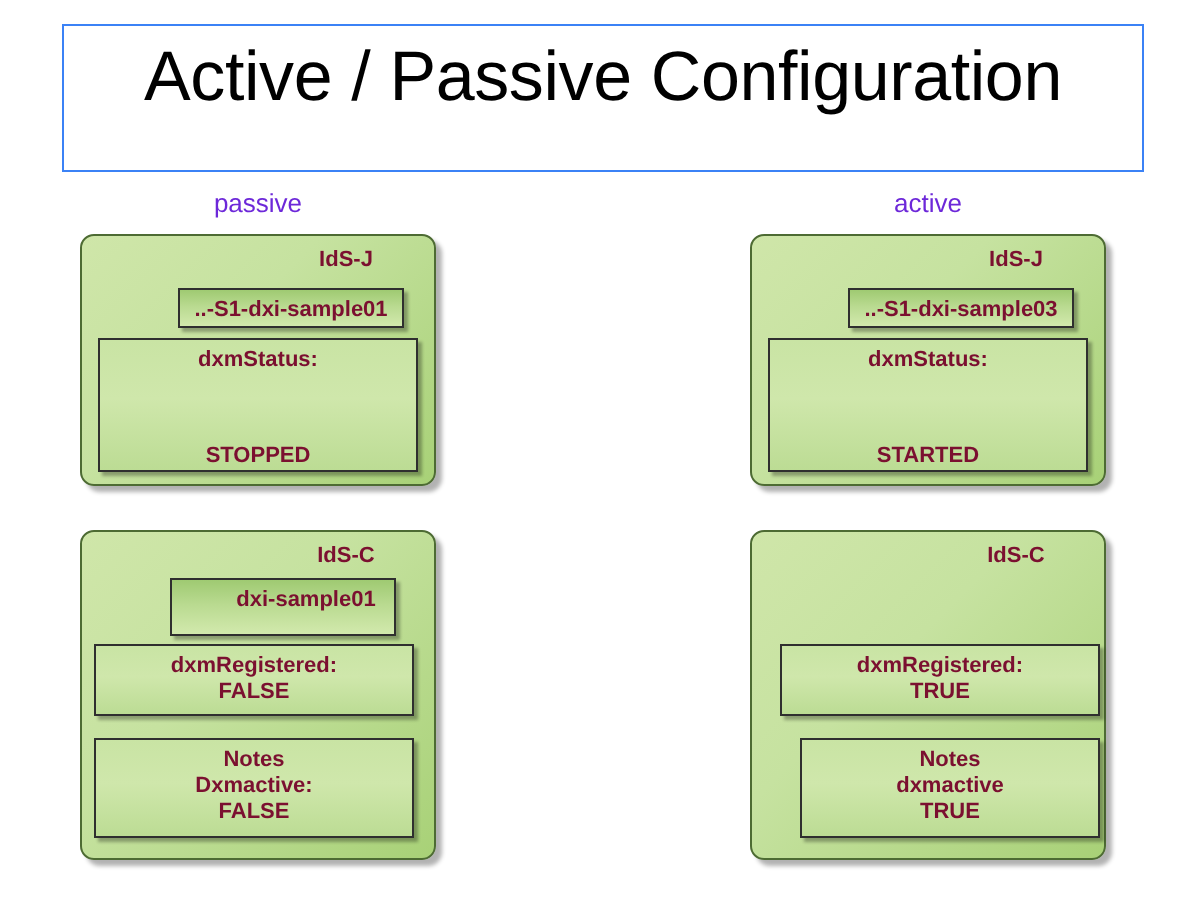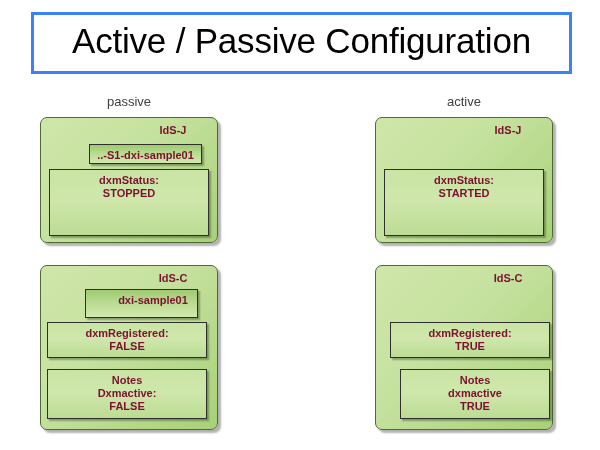--- a/index.html
+++ b/index.html
@@ -18,22 +18,22 @@
     background: #ffffff;
     overflow: hidden;
   }
 
   
   .title-box {
     position: absolute;
     left: 31px;
     top: 12px;
     width: 541px;
-    height: 62px;
-    border: 3px solid #3b82f6;
+    height: 74px;
+    border: 1px solid #3b82f6;
     background: #ffffff;
     box-sizing: border-box;
   }
   .title-text {
     position: absolute;
     left: 0;
     top: 6px;
     width: 100%;
     text-align: center;
     font-size: 35px;
@@ -42,21 +42,21 @@
     font-weight: normal;
     letter-spacing: -0.2px;
     white-space: nowrap;
   }
 
   
   .col-header {
     position: absolute;
     font-size: 13px;
     line-height: 16px;
-    color: #404040;
+    color: #6d28d9;
     text-align: center;
     white-space: nowrap;
   }
   .col-header.left  { left: 40px;  top: 94px; width: 178px; }
   .col-header.right { left: 375px; top: 94px; width: 178px; }
 
   
   .panel {
     position: absolute;
     box-sizing: border-box;
@@ -104,21 +104,21 @@
     font-size: 11px;
     line-height: 13px;
     font-weight: bold;
     color: #7b1030;
     text-align: center;
     white-space: nowrap;
   }
 
   
   .chip-ids-j    { left: 48px;  top: 26px; width: 113px; height: 20px; }
-  .status-box    { left: 8px;   top: 51px; width: 160px; height: 67px; }
+  .status-box    { left: 8px;   top: 51px; width: 160px; height: 67px; justify-content: space-between; }
 
   
   .chip-ids-c-l  { left: 44px;  top: 23px; width: 113px; height: 29px; padding-left: 23px; }
   .reg-box-l     { left: 6px;   top: 56px; width: 160px; height: 36px; }
   .notes-box-l   { left: 6px;   top: 103px; width: 160px; height: 50px; }
 
   .chip-ids-c-r  { left: 55px;  top: 23px; width: 113px; height: 29px; }
   .reg-box-r     { left: 14px;  top: 56px; width: 160px; height: 36px; }
   .notes-box-r   { left: 24px;  top: 103px; width: 150px; height: 50px; }
 </style>
@@ -143,20 +143,23 @@
 
     <div class="inner plain status-box">
       <div class="line">dxmStatus:</div>
       <div class="line">STOPPED</div>
     </div>
   </div>
 
   <div class="panel r-top">
     <div class="panel-title" style="top:6px;">IdS-J</div>
 
+    <div class="inner chip-ids-j">
+      <div class="line">..-S1-dxi-sample03</div>
+    </div>
 
     <div class="inner plain status-box">
       <div class="line">dxmStatus:</div>
       <div class="line">STARTED</div>
     </div>
   </div>
 
   <div class="panel l-bottom">
     <div class="panel-title" style="top:6px;">IdS-C</div>
 

